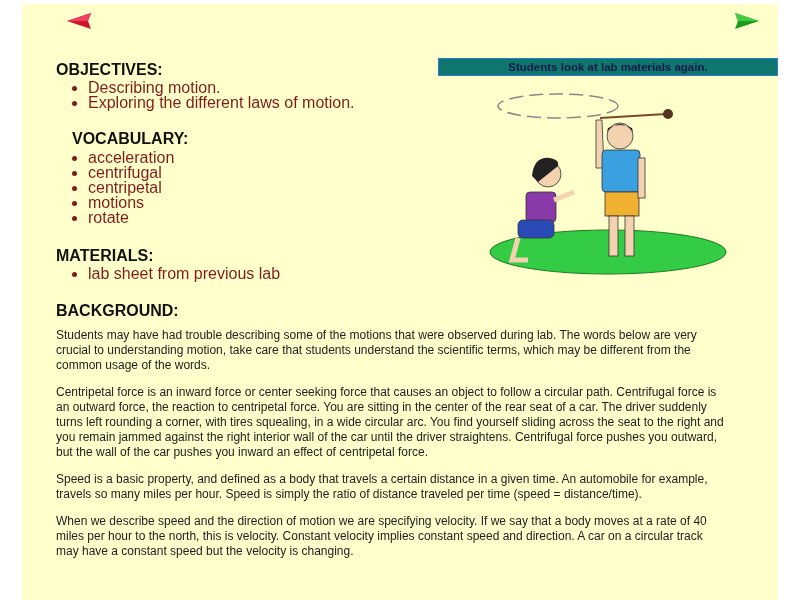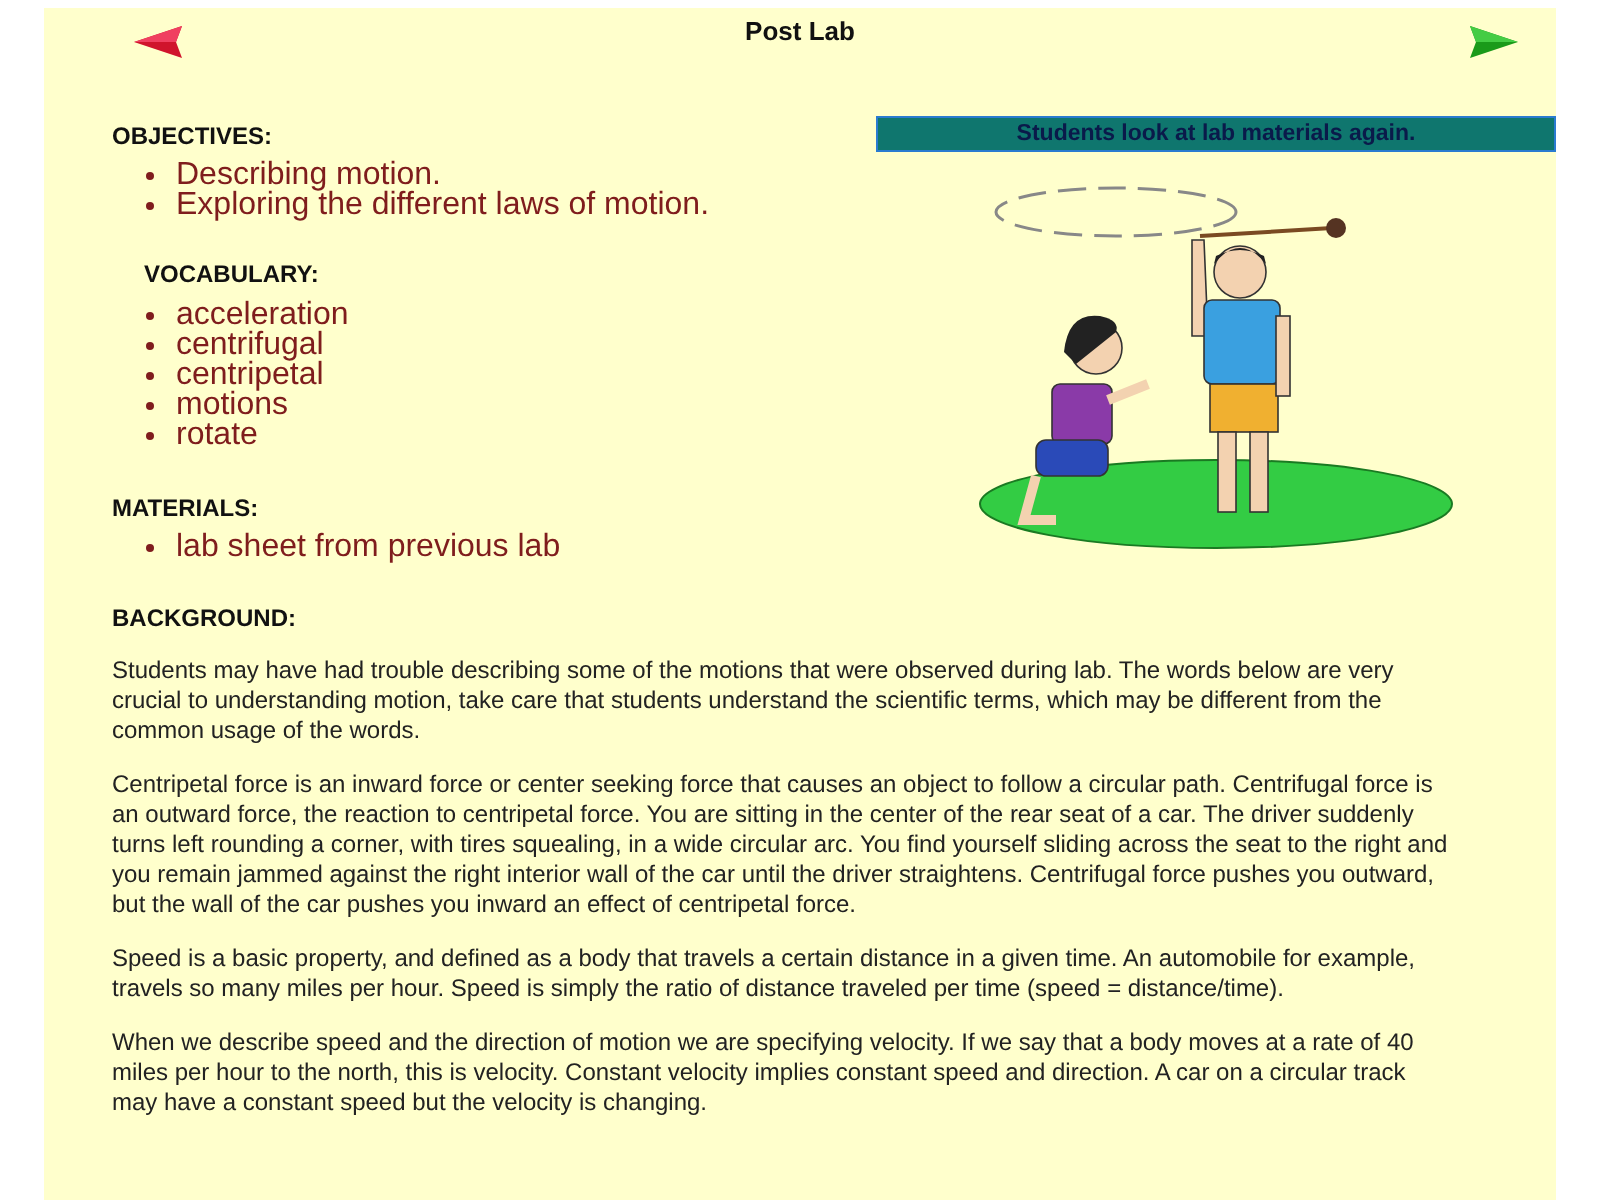--- a/index.html
+++ b/index.html
@@ -4,21 +4,21 @@
 <style>
   html, body { margin:0; padding:0; background:#ffffff; }
   body { width:800px; height:600px; overflow:hidden; position:relative; font-family:"Liberation Sans", sans-serif; color:#222; }
   .panel { position:absolute; left:22px; top:4px; width:756px; height:600px; background:#ffffcc; }
   .nav-arrow { position:absolute; width:26px; height:18px; }
   .nav-prev { left:66px; top:12px; }
   .nav-next { left:734px; top:12px; }
   .title { position:absolute; left:0; width:800px; top:8px; text-align:center; font-weight:bold; font-size:13px; line-height:16px; color:#111; }
   .banner { position:absolute; left:438px; top:58px; width:340px; height:18px; background:#0f766e; color:#0a1a4a; font-weight:bold; font-size:11.5px; text-align:center; line-height:18px; box-shadow: inset 0 0 0 1px #2a7bd0; }
   .illus { position:absolute; left:488px; top:92px; width:240px; height:190px; }
-  h3 { margin:0; font-size:12px; font-weight:bold; color:#111; }
+  h3 { margin:0; font-size:16px; font-weight:bold; color:#111; }
   ul { margin:8px 0 10px 0; padding-left:32px; }
   ul li { margin:0; line-height:15px; color:#7f1d1d; }
   .bg-section { position:absolute; left:56px; top:328px; width:670px; font-size:12px; line-height:15px; color:#222; }
   .bg-section p { margin:0 0 12px 0; }
   .h-obj { position:absolute; left:56px; top:61px; }
   .l-obj { position:absolute; left:56px; top:80px; }
   .h-voc { position:absolute; left:72px; top:130px; }
   .l-voc { position:absolute; left:56px; top:150px; }
   .h-mat { position:absolute; left:56px; top:247px; }
   .l-mat { position:absolute; left:56px; top:266px; }
@@ -37,21 +37,20 @@
   </svg>
 </div>
 <div class="nav-arrow nav-next">
   <svg width="26" height="18" viewBox="0 0 26 18">
     <polygon points="25,9 1,1 4,9 1,17" fill="#1a9a1a"></polygon>
     <polygon points="25,9 1,1 4,9" fill="#44cc44"></polygon>
   </svg>
 </div>
 
 <div class="title">
-  <div>Post Lab</div>
 </div>
 
 <div class="banner">Students look at lab materials again.</div>
 
 <div class="illus">
   <svg width="240" height="190" viewBox="0 0 240 190">
     <ellipse cx="70" cy="14" rx="60" ry="12" fill="none" stroke="#888" stroke-width="1.5" stroke-dasharray="14 6"></ellipse>
     <ellipse cx="120" cy="160" rx="118" ry="22" fill="#33cc44" stroke="#1a7a22" stroke-width="1"></ellipse>
     <line x1="112" y1="26" x2="178" y2="22" stroke="#7a4a22" stroke-width="2"></line>
     <circle cx="180" cy="22" r="5" fill="#553322"></circle>

